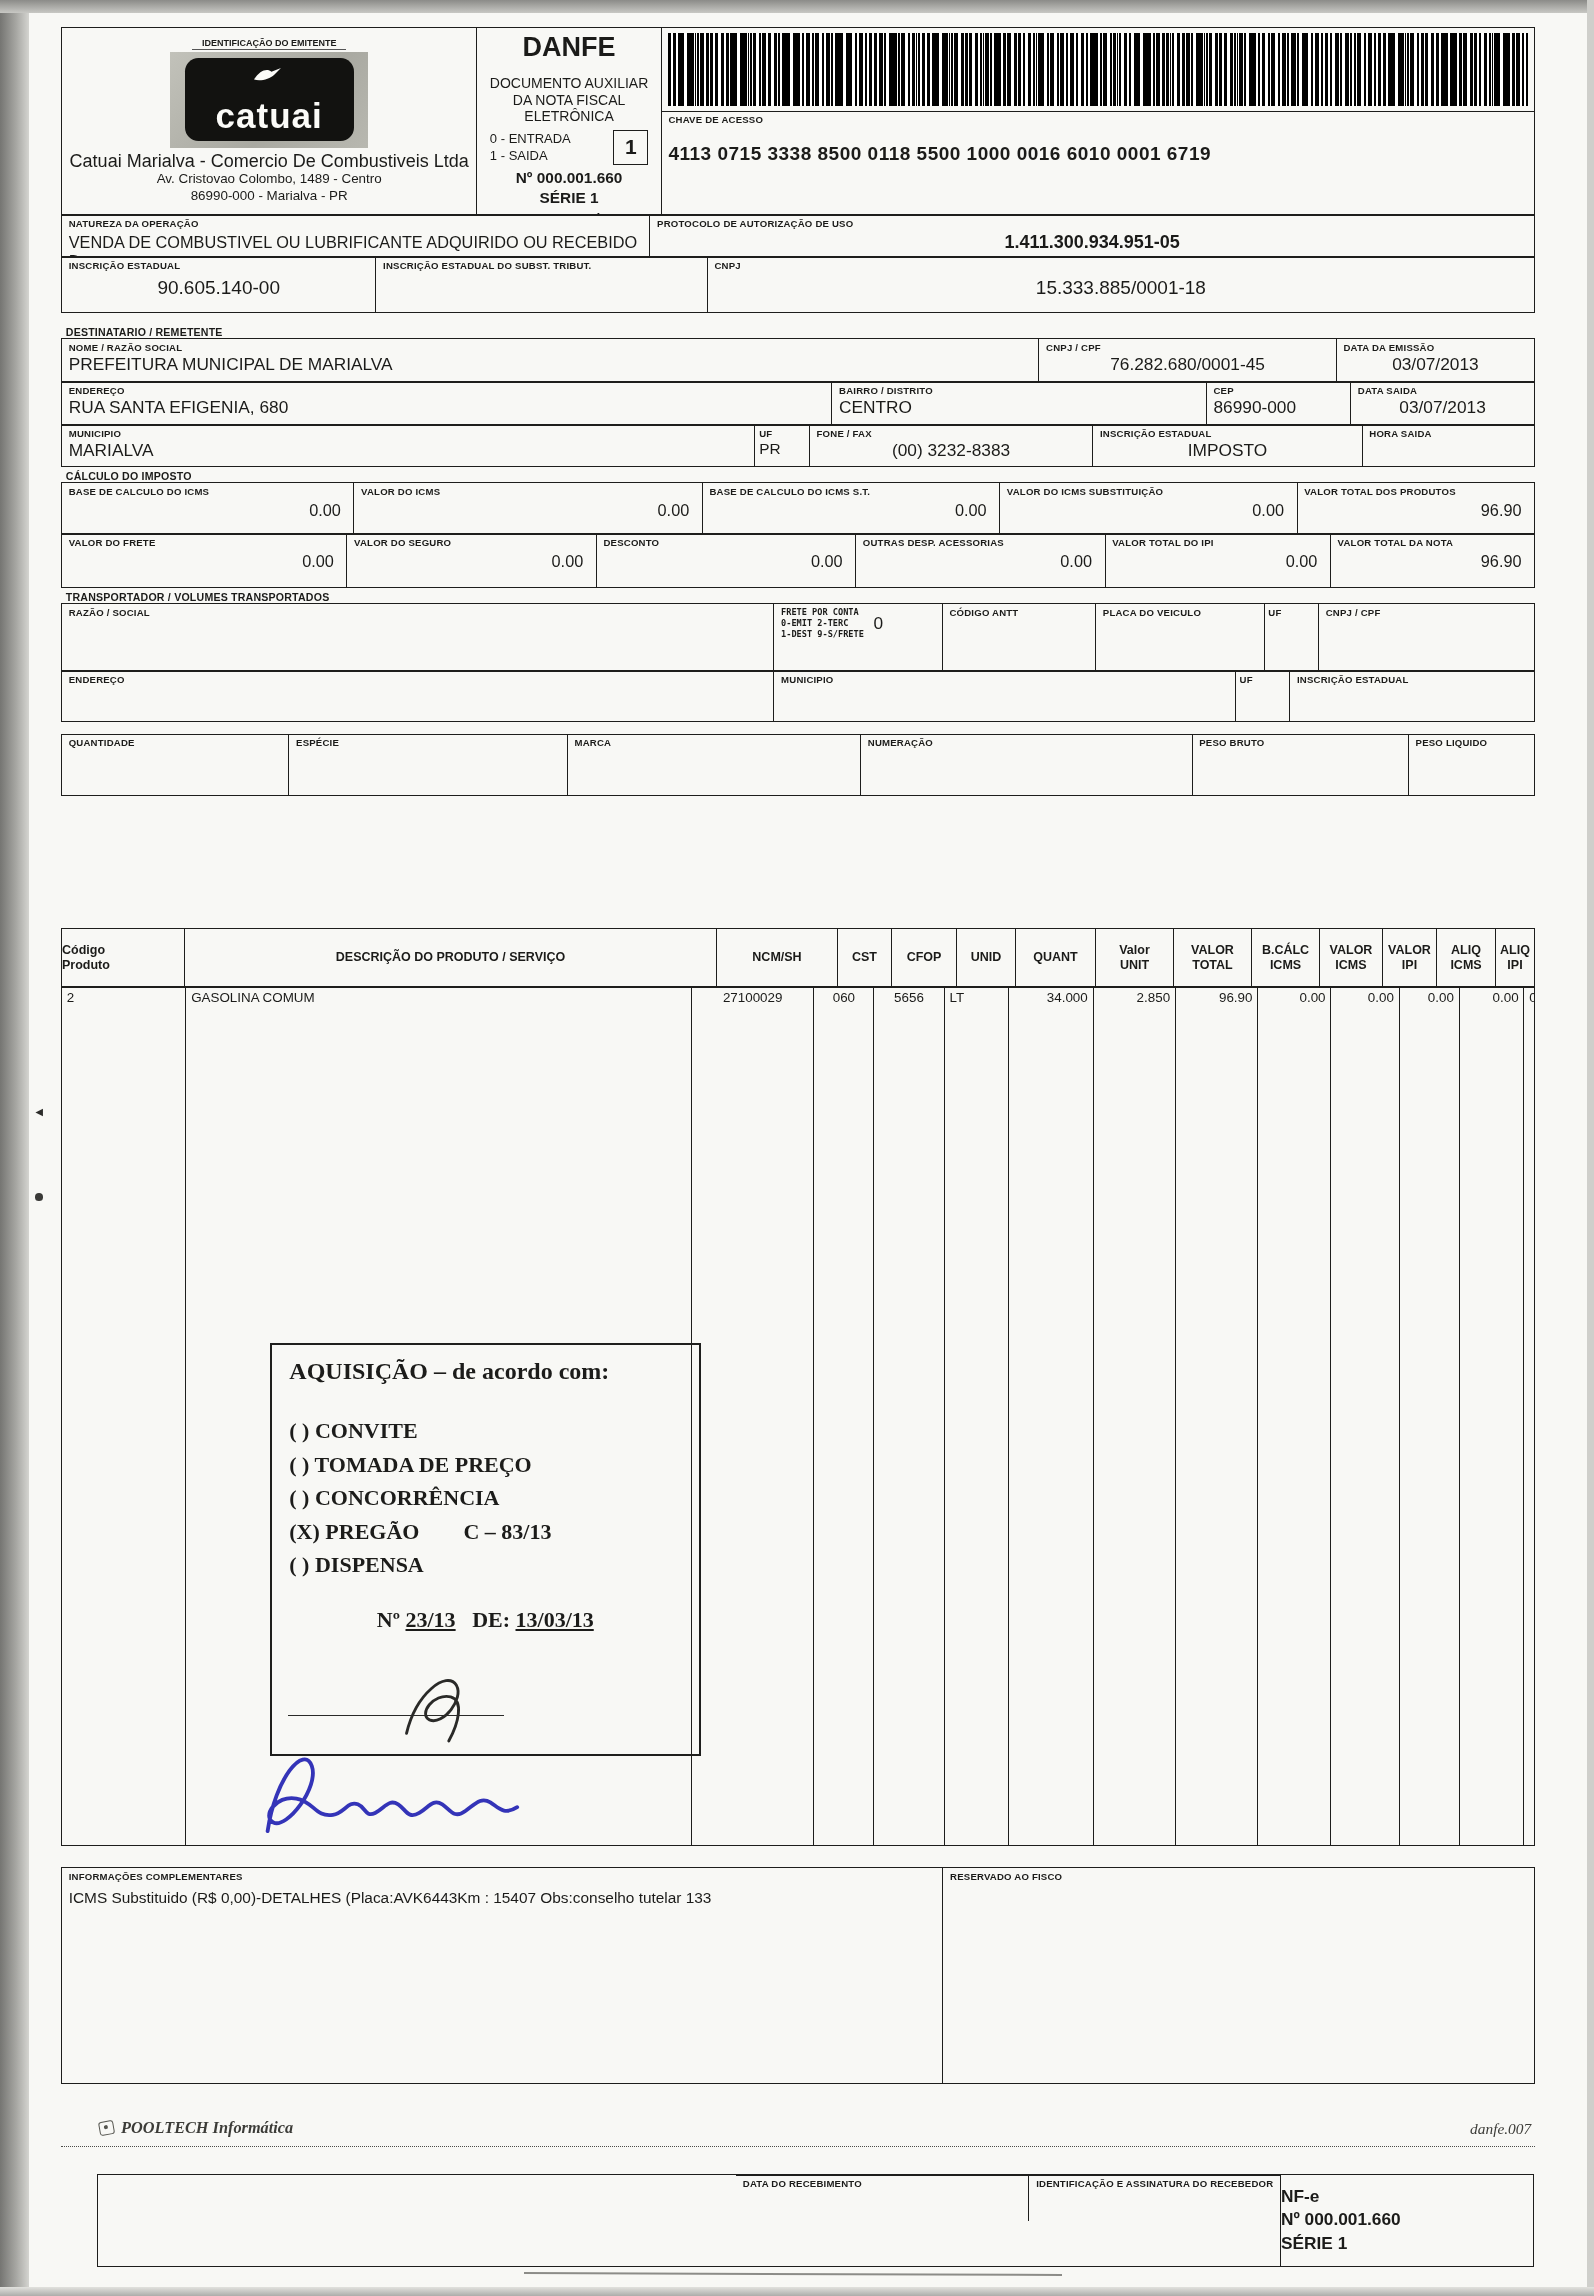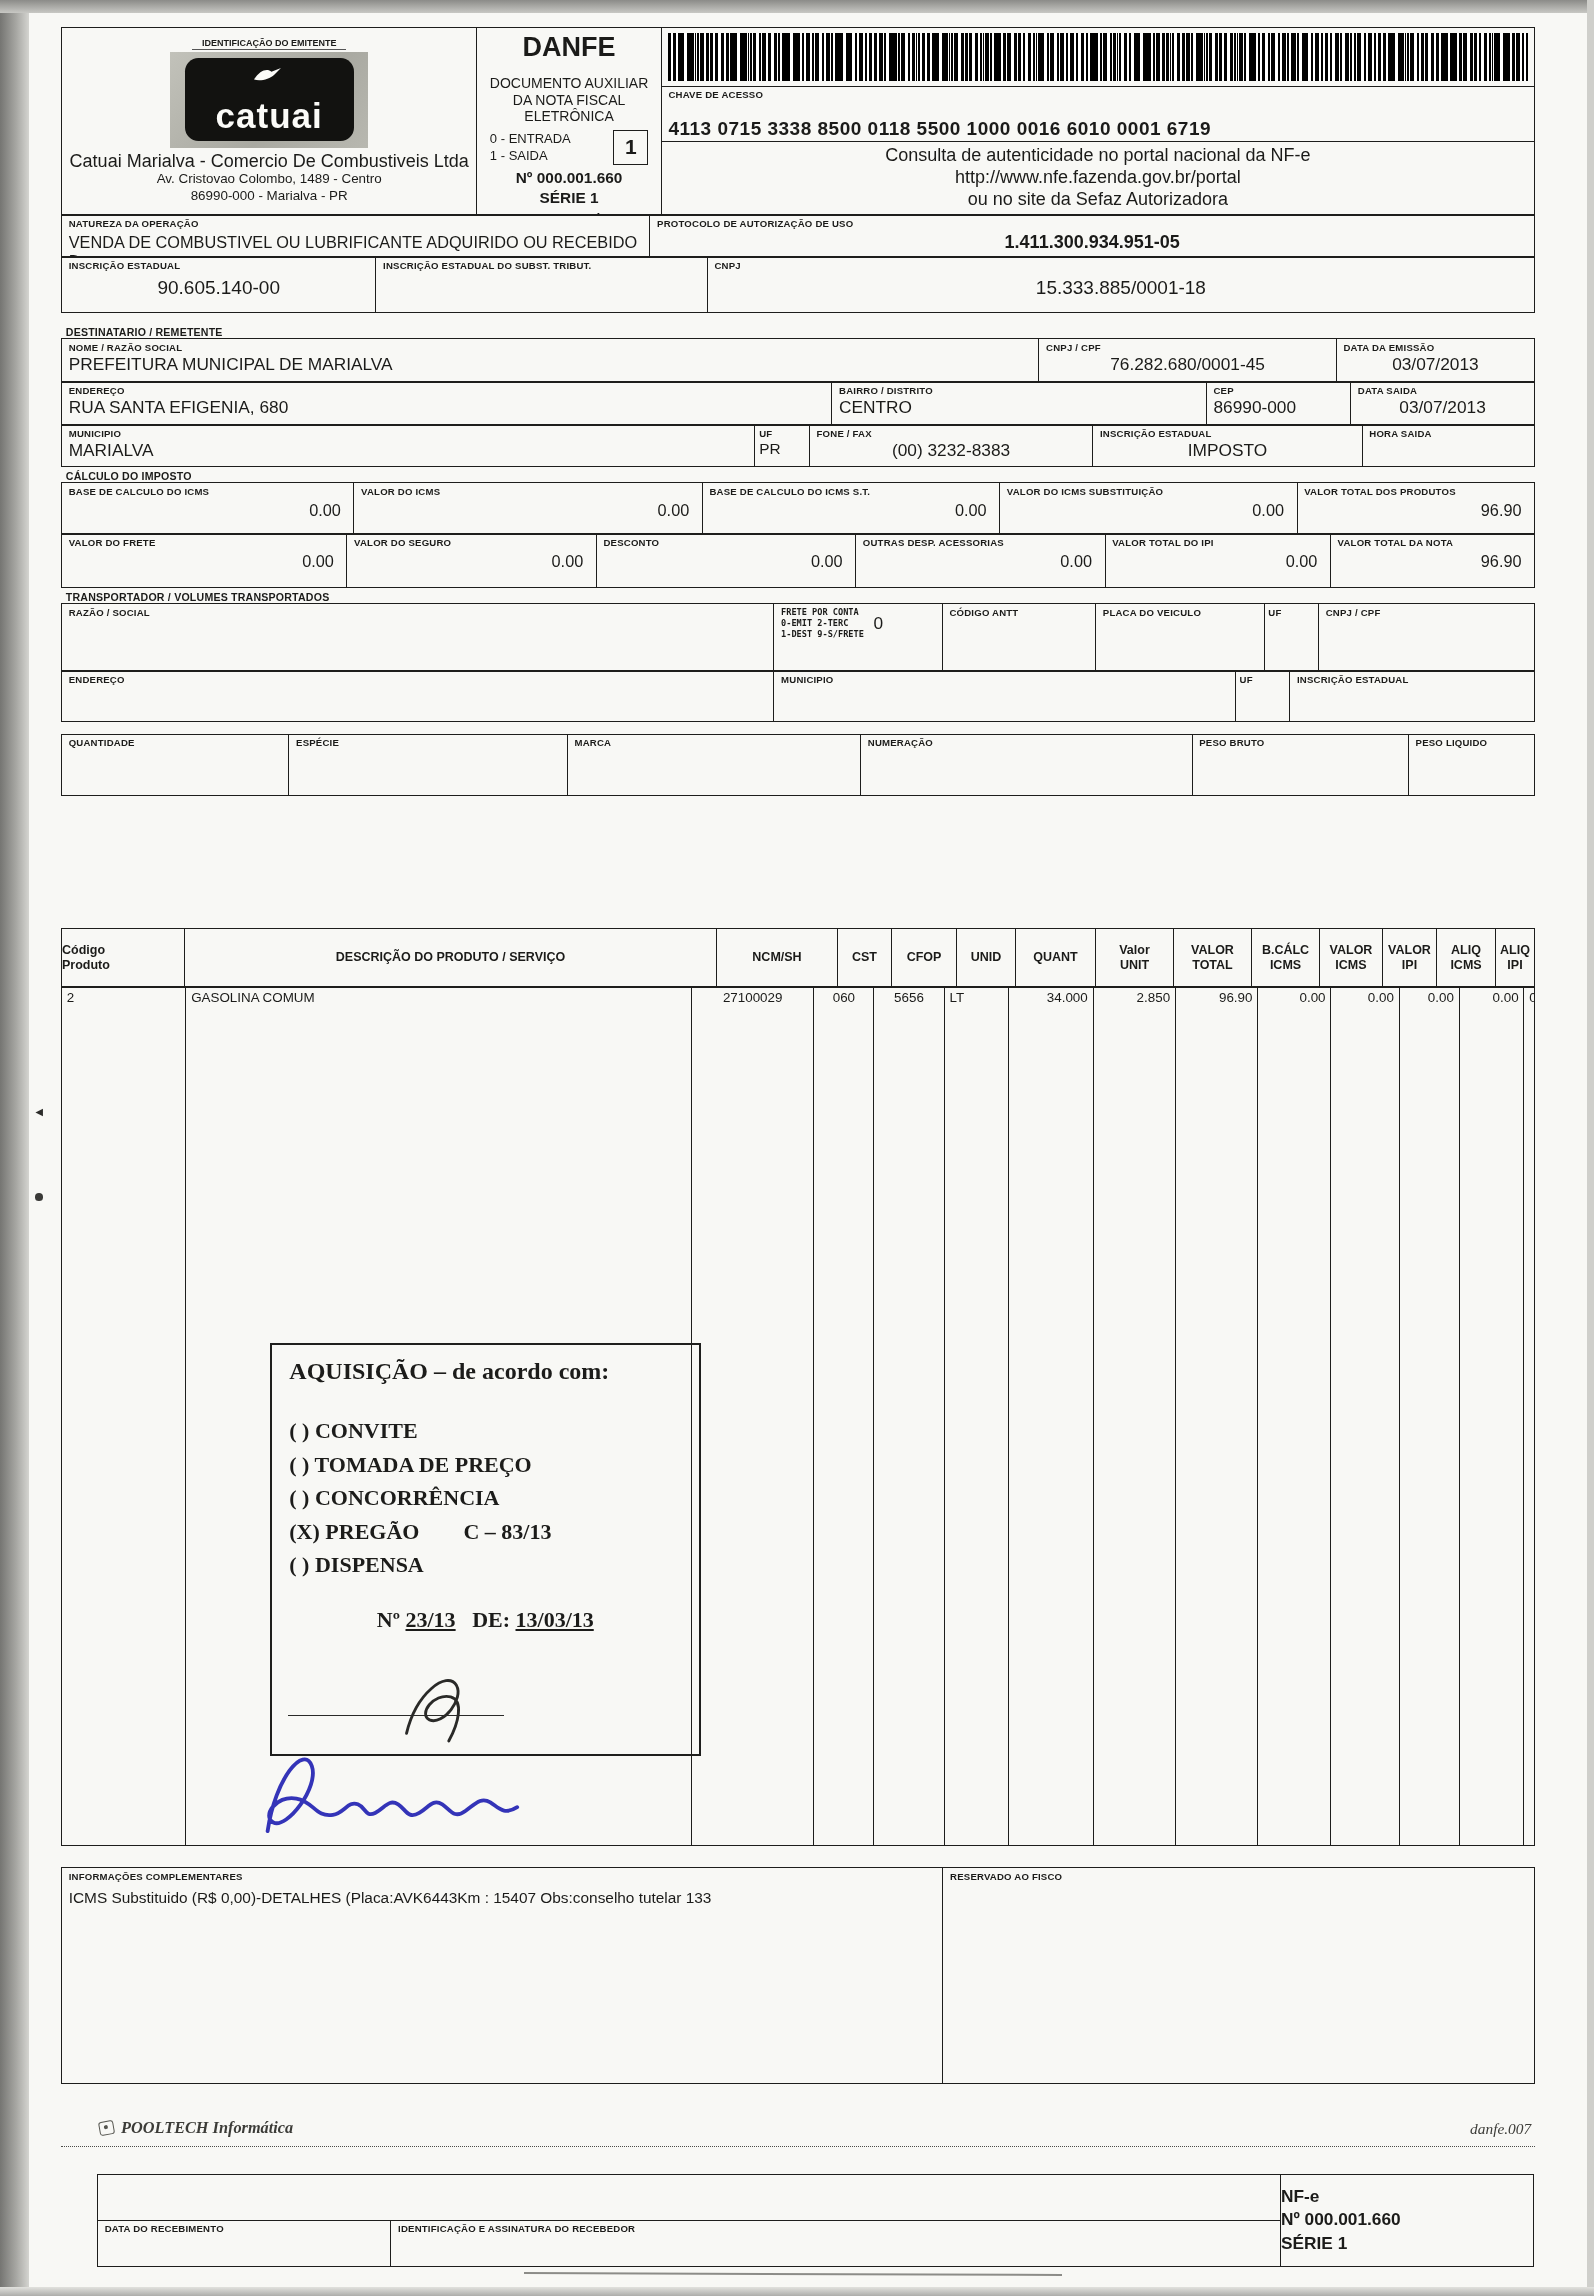--- a/index.html
+++ b/index.html
@@ -108,21 +108,21 @@
                padding:0 3.8px 0 38px;height:25px;font-family:"Liberation Serif",serif;font-style:italic}
   .software{font-size:16.3px;font-weight:bold;color:#3c3c38;display:flex;align-items:center}
   .pt-icon{display:inline-block;width:13.4px;height:11.5px;border:1.9px solid #55554f;border-radius:2.9px;
            transform:rotate(-10deg);margin-right:6.7px;position:relative}
   .pt-icon::after{content:"";position:absolute;left:3.8px;top:2.9px;width:3.8px;height:3.8px;background:#55554f;border-radius:50%}
   .file-ref{font-size:15.4px;color:#3c3c38}
   .cutline{border-top:1.9px dotted #4c4c48;margin-top:7.7px}
 
   
   .stub{display:flex;border:1.9px solid #1e1e1c;margin-left:36px;width:1435px;height:91px}
-  .stub-main{flex:1;display:flex;flex-direction:column}
+  .stub-main{flex:1;display:flex;}
   .stub-space{flex:1}
   .stub-row{display:flex;border-top:1.9px solid #1e1e1c;height:45px}
   .stub-cell{padding:2.9px 6.7px}
   .stub-cell+.stub-cell{border-left:1.9px solid #1e1e1c}
   .stub-nfe{width:252px;border-left:1.9px solid #1e1e1c;display:flex;flex-direction:column;
             justify-content:center;gap:1.9px;font-weight:bold;font-size:17.3px;line-height:1.25}
 
   
   .artifact-tri{position:absolute;left:33px;top:1105px;font-size:12.5px;color:#2c2c2a}
   .artifact-dot{position:absolute;left:35px;top:1193px;width:7.7px;height:7.7px;border-radius:50%;background:#3a3a38}
@@ -177,25 +177,20 @@
       <div class="danfe-num">FOLHA 1/1</div>
     </div>
 
     <div class="cell chave-cell">
       <div class="barcode-sec">
         <div class="barcode"></div>
       </div>
       <div class="chave-sec">
         <span class="lbl">CHAVE DE ACESSO</span>
         <div class="chave-val b">4113 0715 3338 8500 0118 5500 1000 0016 6010 0001 6719</div>
-      </div>
-      <div class="consulta-sec c">
-        <div>Consulta de autenticidade no portal nacional da NF-e</div>
-        <div>http://www.nfe.fazenda.gov.br/portal</div>
-        <div>ou no site da Sefaz Autorizadora</div>
       </div>
     </div>
   </div>
 
   <div class="row nat-row">
     <div class="cell" style="width:574px">
       <span class="lbl">NATUREZA DA OPERAÇÃO</span>
       <div class="nat-val">VENDA DE COMBUSTIVEL OU LUBRIFICANTE ADQUIRIDO OU RECEBIDO D</div>
     </div>
     <div class="cell" style="flex:1">

